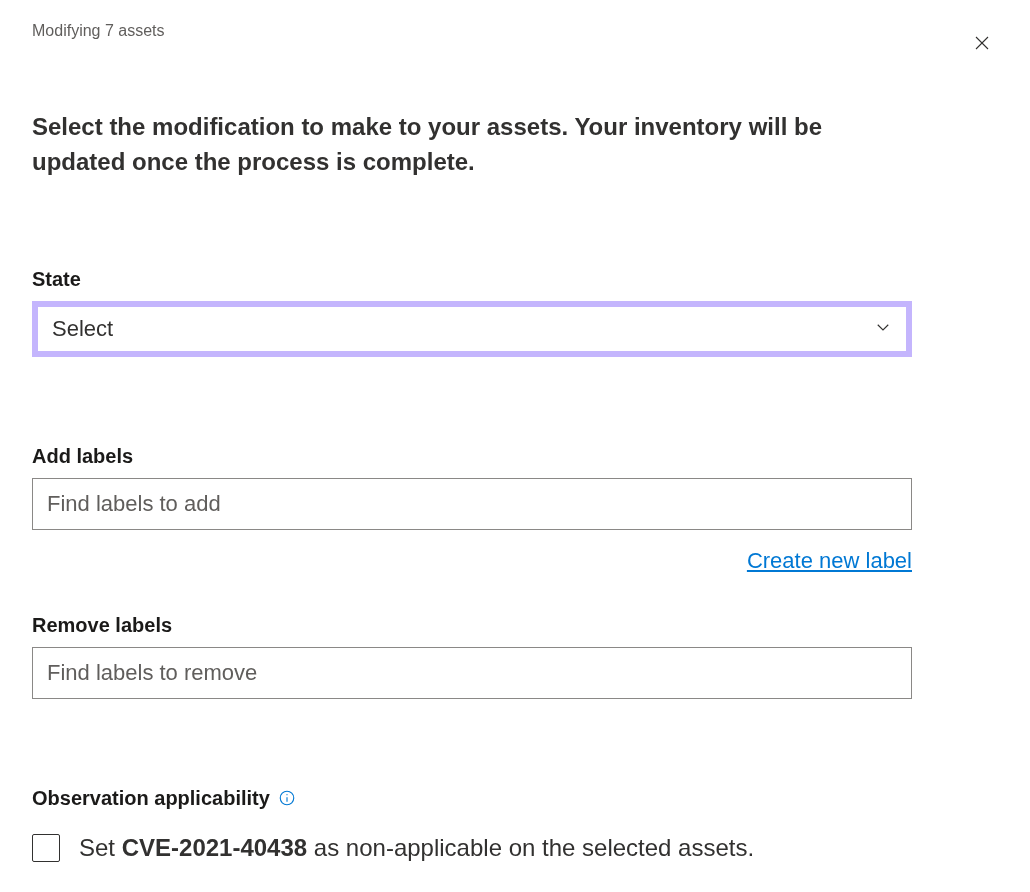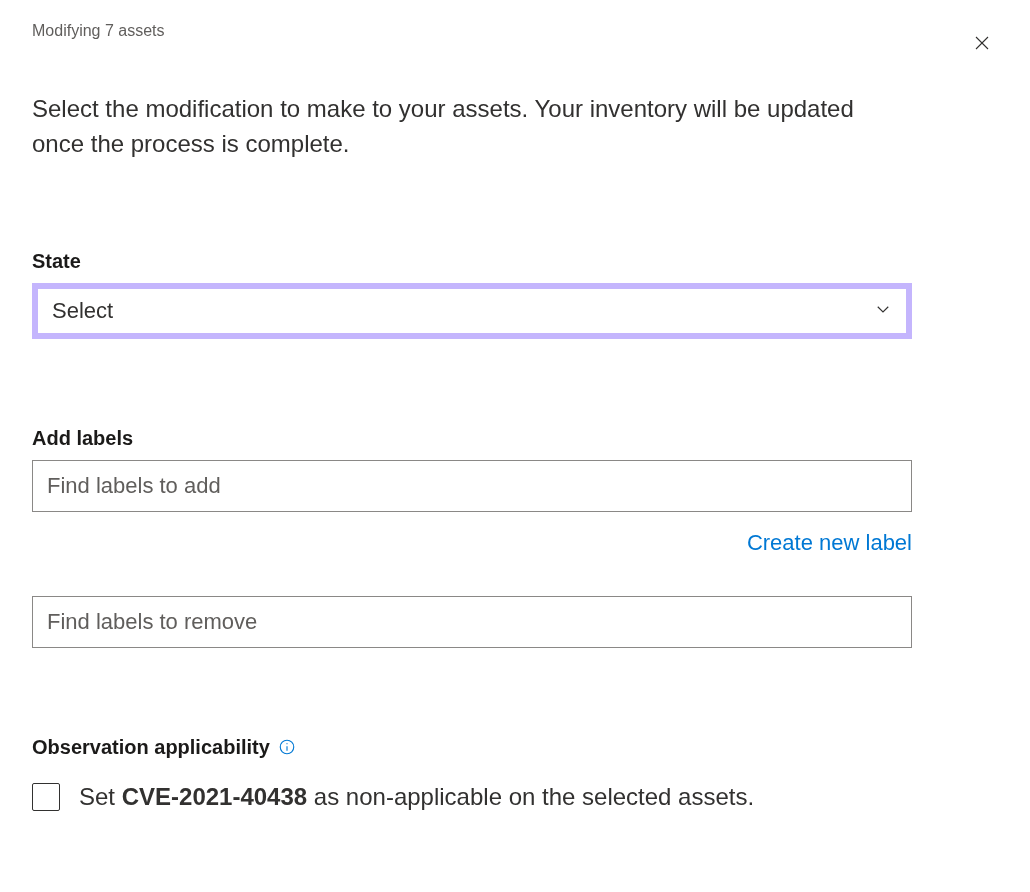--- a/index.html
+++ b/index.html
@@ -39,22 +39,23 @@
   }
   .subtitle {
     font-size: 16px;
     color: #605e5c;
     margin-top: 6px;
   }
   .description {
     font-size: 24px;
     line-height: 1.45;
     color: #323130;
-    margin-top: 52px;
+    margin-top: 70px;
     max-width: 880px;
+    font-weight: bold;
   }
   .field-group { margin-top: 88px; }
   .field-group.tight { margin-top: 40px; }
   .field-label {
     font-size: 20px;
     font-weight: 600;
     color: #1b1a19;
     margin-bottom: 10px;
     display: flex;
     align-items: center;
@@ -88,20 +89,21 @@
   .link-row {
     width: 880px;
     display: flex;
     justify-content: flex-end;
     margin-top: 18px;
   }
   .link {
     font-size: 22px;
     color: #0078d4;
     cursor: pointer;
+    text-decoration: underline;
   }
   .info-icon {
     width: 18px;
     height: 18px;
     display: inline-flex;
     align-items: center;
     justify-content: center;
   }
   .info-icon svg { width: 18px; height: 18px; }
   .checkbox-row {
@@ -155,20 +157,21 @@
 
   <div class="field-group">
     <div class="field-label">Add labels</div>
     <input class="text-input" type="text" placeholder="Find labels to add" style="">
     <div class="link-row">
       <span class="link">Create new label</span>
     </div>
   </div>
 
   <div class="field-group tight">
+    <div class="field-label">Remove labels</div>
     <input class="text-input" type="text" placeholder="Find labels to remove" style="">
   </div>
 
   <div class="field-group">
     <div class="field-label">
       <span>Observation applicability</span>
       <span class="info-icon">
         <svg viewBox="0 0 24 24" fill="none" stroke="#0078d4" stroke-width="1.5">
           <circle cx="12" cy="12" r="9"></circle>
           <line x1="12" y1="11" x2="12" y2="17"></line>

